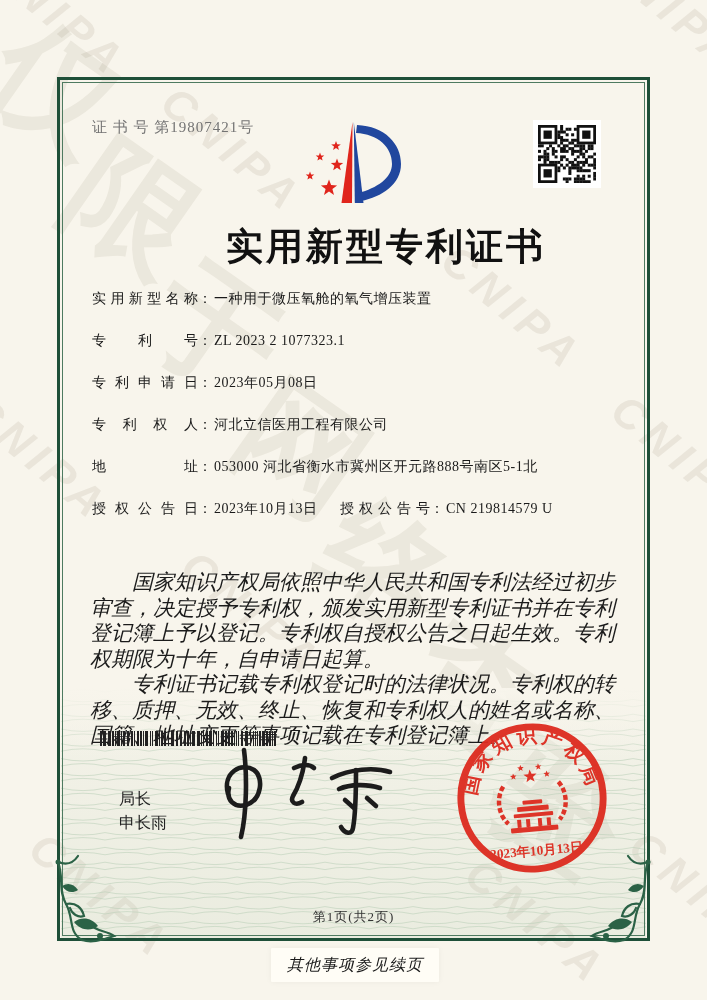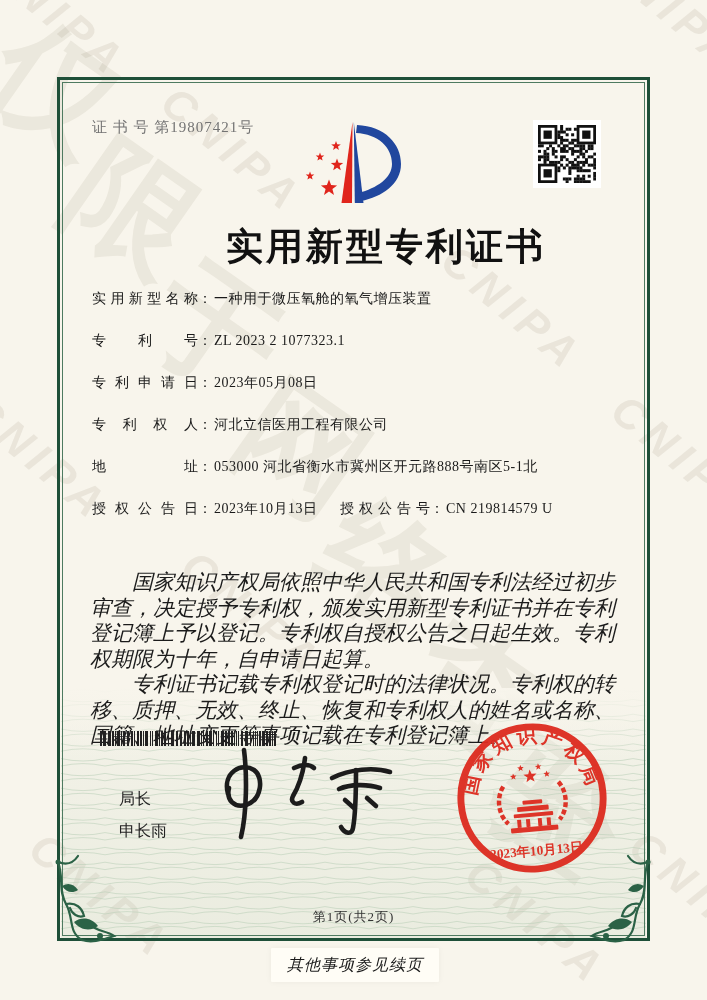--- a/index.html
+++ b/index.html
@@ -67,21 +67,21 @@
   .fvalue { letter-spacing:0.5px; }
   .fvalue-fixed { display:inline-block; width:126px; letter-spacing:0.5px; }
   .flabel2 { display:inline-block; width:90px; text-align:justify; text-align-last:justify; vertical-align:top; }
   
   .legal { position:absolute; left:90px; top:570px; width:530px; font-size:21px;
     line-height:25.5px; font-style:italic; color:#1b1b1b; }
   .legal p { text-indent:2em; }
   
   .barcode { position:absolute; left:100px; top:731px; width:178px; height:15px; }
   .sig-block { position:absolute; left:119px; top:789px; font-family:"Liberation Sans","DejaVu Sans",sans-serif; font-size:16px; color:#222; }
-  .sig-block .line2 { margin-top:11px; }
+  .sig-block .line2 { margin-top:3px; }
   .signature { position:absolute; left:198px; top:742px; width:210px; height:100px; }
   .seal { position:absolute; left:453px; top:719px; width:158px; height:158px; transform:rotate(-5deg); opacity:0.95; }
   .page-num { position:absolute; left:57px; top:908px; width:593px; text-align:center;
     font-size:13px; letter-spacing:1px; color:#333; }
   .note-strip {
     position:absolute; left:271px; top:948px; width:168px; height:34px;
     background:#fffdf6; box-shadow:0 0 6px rgba(0,0,0,0.05); border-radius:1px;
     display:flex; align-items:center; justify-content:center;
   }
   .note-strip span { font-size:16px; font-style:italic; color:#1b1b1b; letter-spacing:1px; }

